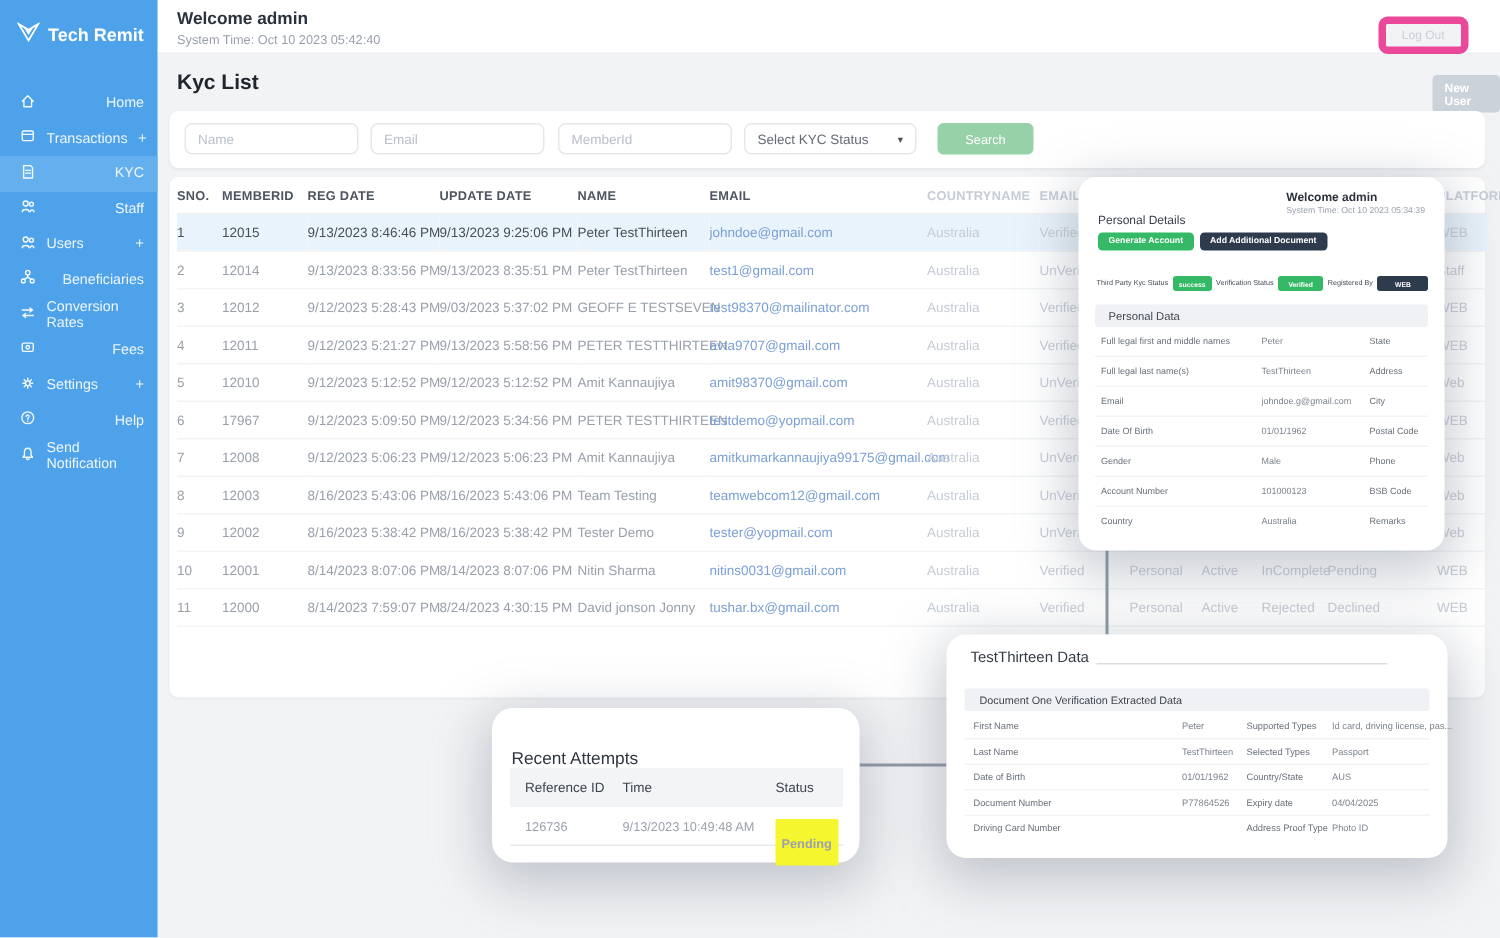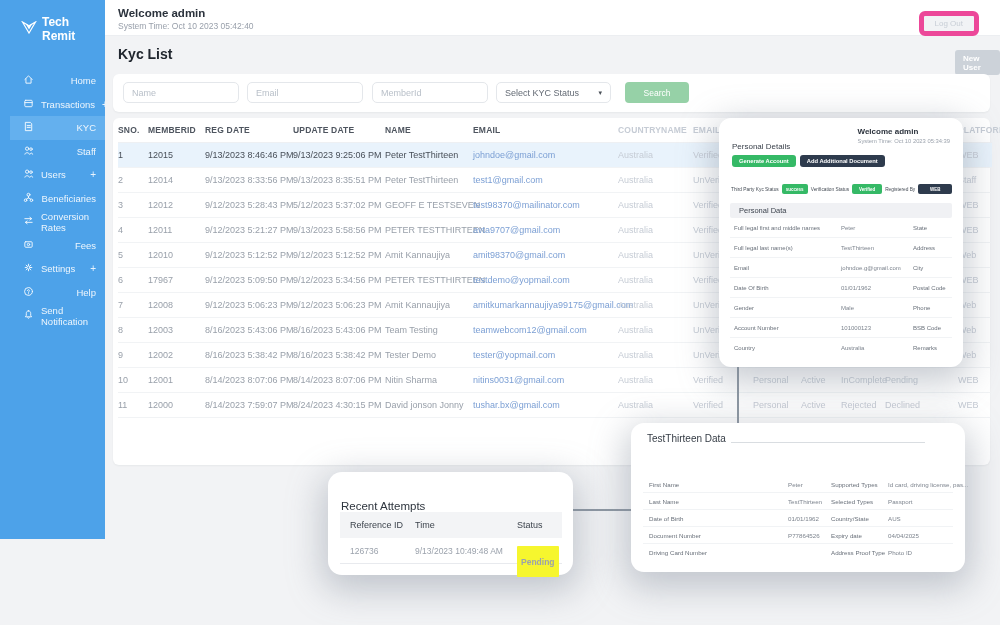--- a/index.html
+++ b/index.html
@@ -1,20 +1,20 @@
 <!DOCTYPE html>
 <html><head>
 <meta charset="utf-8">
 <style>
   * { margin:0; padding:0; box-sizing:border-box; }
   html,body { width:1000px; height:625px; overflow:hidden; }
   body { font-family:"Liberation Sans", sans-serif; background:#f2f3f5; position:relative; }
 
   
-  .sidebar { position:absolute; left:0; top:0; width:105px; height:539px; background:#4da2e9; z-index:1;padding-left:10px; }
+  .sidebar { position:absolute; left:0; top:0; width:105px; height:625px; background:#4da2e9; z-index:1; }
   .brand { display:flex; align-items:center; gap:5px; padding:15px 6px 14px 11px; color:#fff; font-weight:bold; font-size:12px; }
   .nav { margin-top:12px; }
   .nav-item { display:flex; align-items:center; gap:7px; height:23.5px; padding-left:13px; padding-right:9px; font-size:9.5px; color:#eef6fd; cursor:pointer; position:relative;justify-content:space-between; }
   .nav-item.active { background:#64b0ee; }
   .nav-item svg { flex:0 0 auto; opacity:.95; }
   .nav-plus { margin-left:auto; font-size:10px; color:#eaf4fd; }
 
   
   .topbar { position:absolute; left:105px; top:0; width:895px; height:36px; background:#fff; border-bottom:1px solid #eceef1; }
   .welcome { position:absolute; left:13px; top:7px; font-size:11.5px; font-weight:bold; color:#2b323c; }
@@ -282,21 +282,21 @@
           <td class="faded"></td>
           <td class="faded"></td>
           <td class="faded"></td>
           <td class="faded"></td>
           <td class="faded">Staff</td>
         </tr>
         <tr>
           <td class="normal">3</td>
           <td class="normal">12012</td>
           <td class="normal">9/12/2023 5:28:43 PM</td>
-          <td class="normal">5/12/2023 5:37:02 PM</td>
+          <td class="normal">9/03/2023 5:37:02 PM</td>
           <td class="normal">GEOFF E TESTSEVEN</td>
           <td class="email">test98370@mailinator.com</td>
           <td class="faded">Australia</td>
           <td class="faded">Verified</td>
           <td class="faded"></td>
           <td class="faded"></td>
           <td class="faded"></td>
           <td class="faded"></td>
           <td class="faded">WEB</td>
         </tr>
@@ -481,20 +481,21 @@
         <span class="l1">Country</span>
         <span class="v1">Australia</span>
         <span class="l2">Remarks</span>
       </div>
     </div>
 </div>
 
 <div class="pop vd">
   <div class="vd-title">TestThirteen Data</div>
   <div class="vd-line"></div>
+  <div class="vd-section">Document One Verification Extracted Data</div>
   <div class="vd-fields">
       <div class="vd-row">
         <span class="l1">First Name</span>
         <span class="v1">Peter</span>
         <span class="l2">Supported Types</span>
         <span class="v2">Id card, driving license, pas...</span>
       </div>
       <div class="vd-row">
         <span class="l1">Last Name</span>
         <span class="v1">TestThirteen</span>

